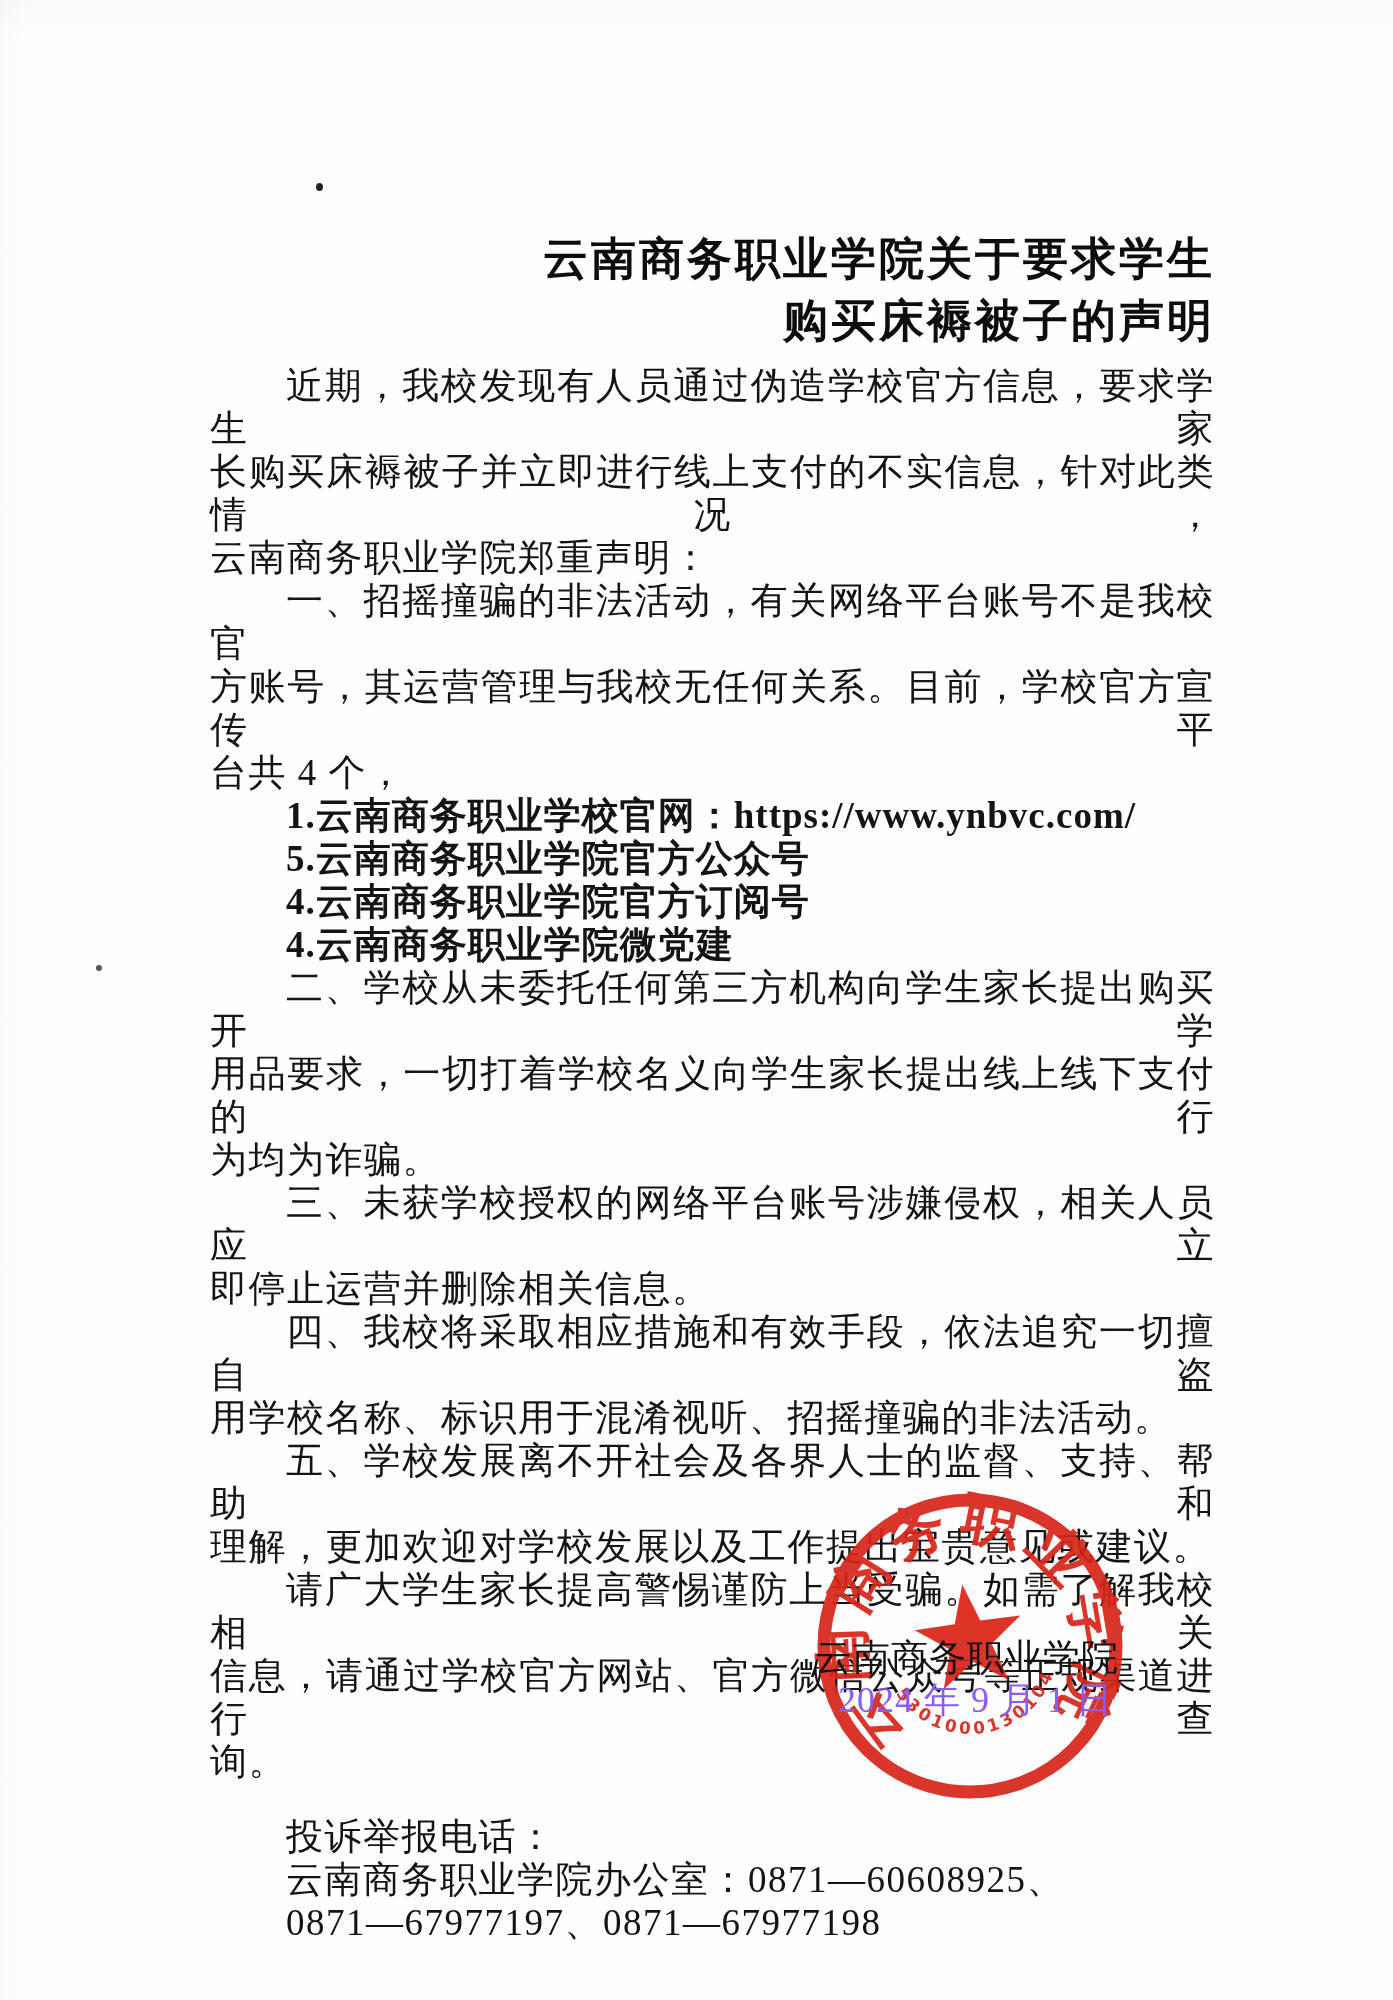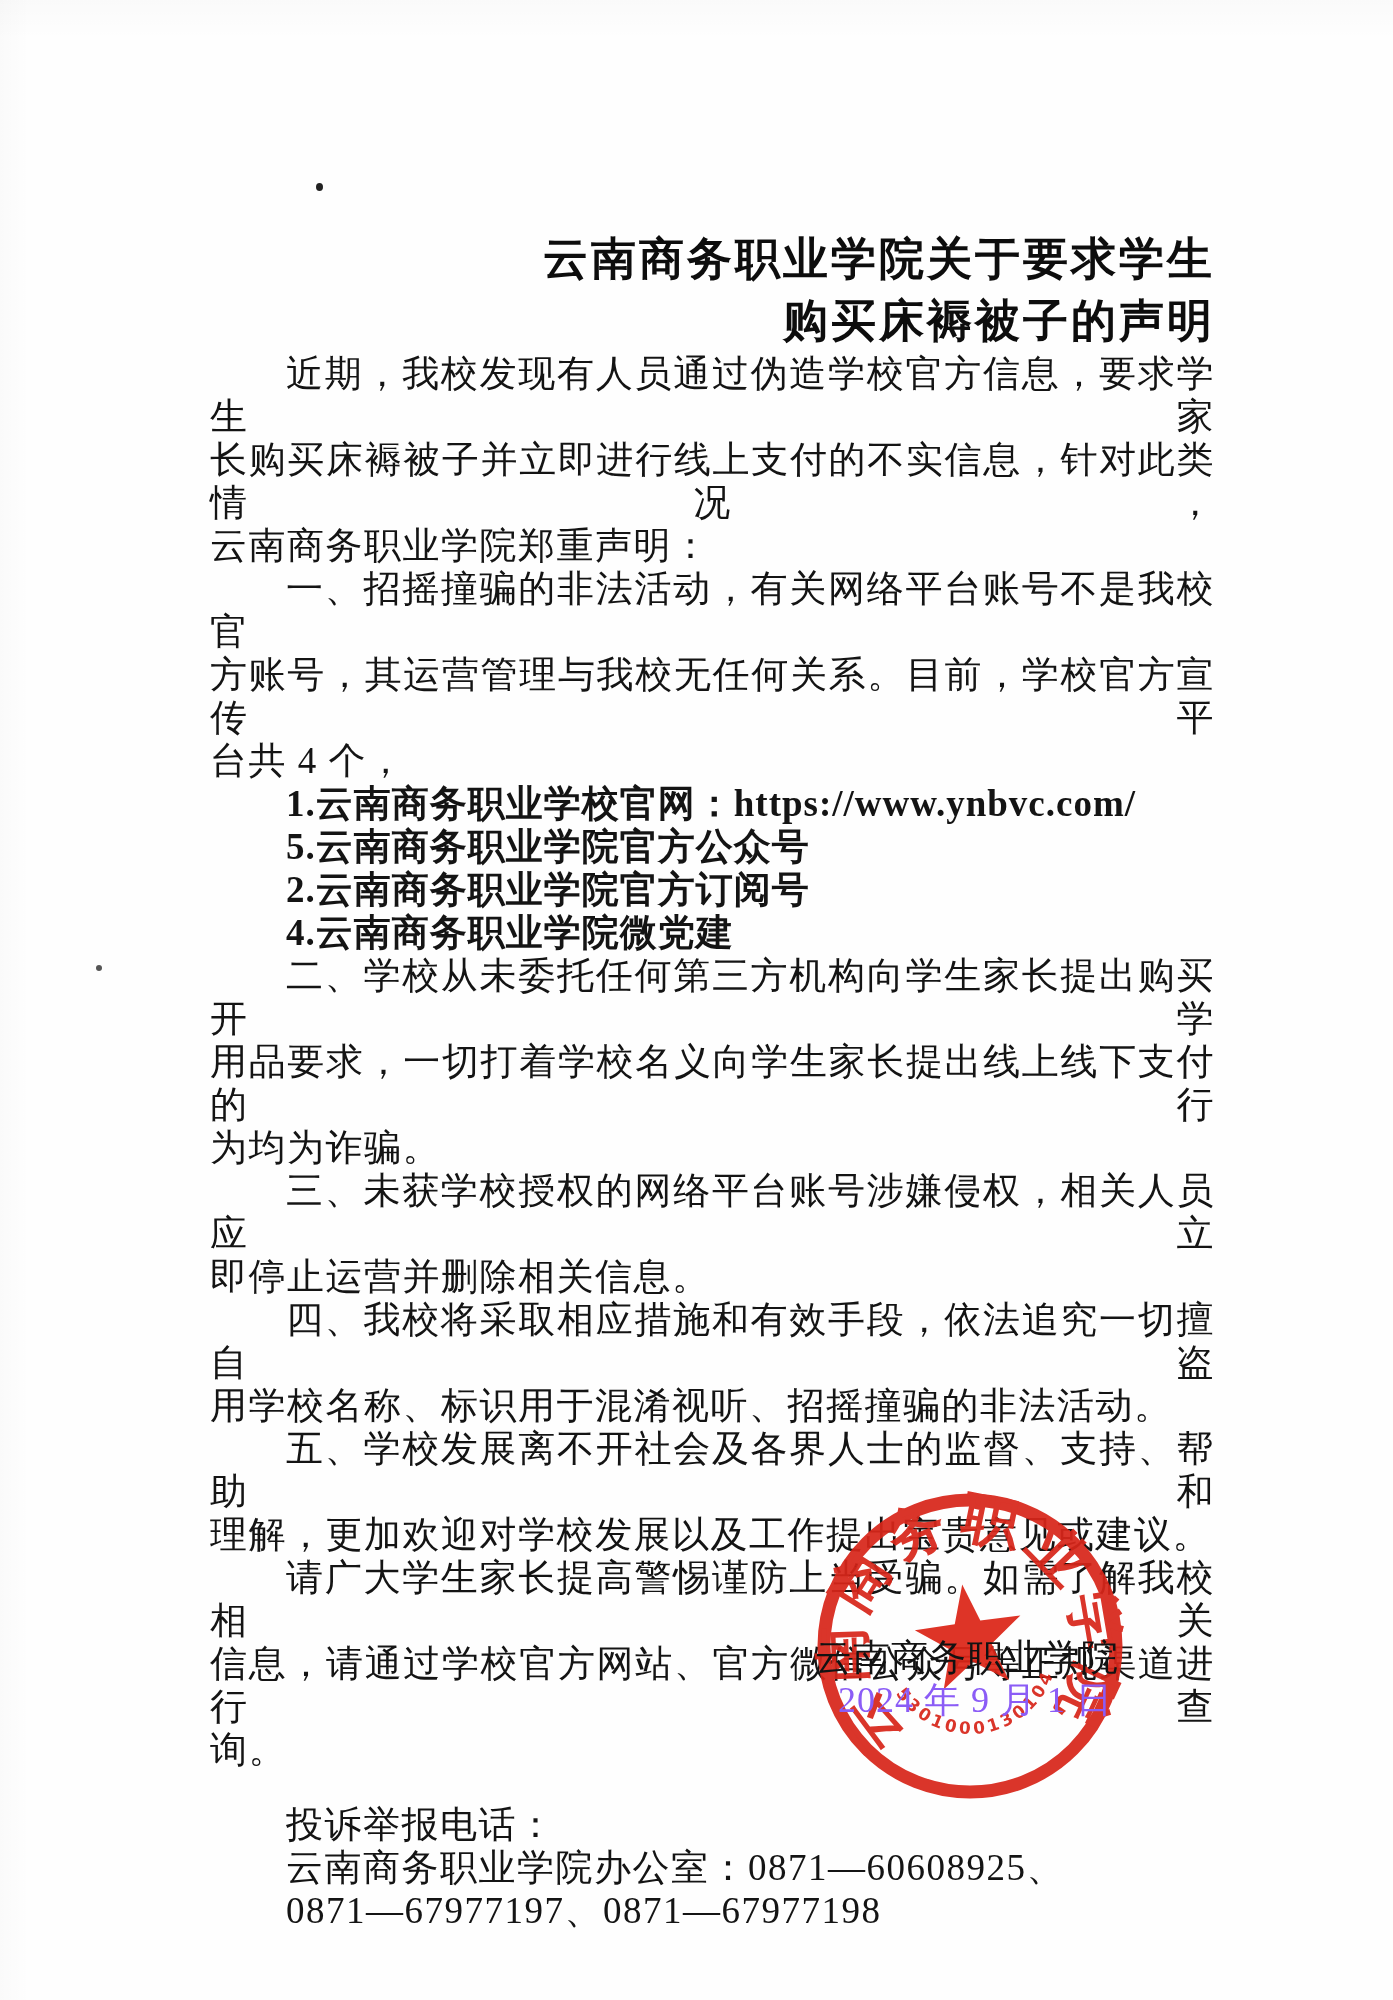--- a/index.html
+++ b/index.html
@@ -15,21 +15,21 @@
     background:linear-gradient(180deg,rgba(0,0,0,.015),rgba(0,0,0,0) 40px),
                linear-gradient(90deg,rgba(0,0,0,.015),rgba(0,0,0,0) 30px);
     pointer-events:none;}
   .doc{
     position:absolute;left:210px;top:228px;width:1005px;
   }
   .title{
     text-align:right;font-weight:bold;font-size:45px;line-height:62px;
     letter-spacing:3px;color:#0d0d0d;
   }
-  .body-block{}
+  .body-block{margin-top:12px;}
   .line{
     font-size:37px;line-height:43px;letter-spacing:1.5px;
     white-space:nowrap;color:#141414;
   }
   .line.ind{text-indent:76px;}
   .line.bold{font-weight:bold;letter-spacing:1px;}
   .line.just{white-space:normal;text-align:justify;text-align-last:justify;}
   .contact-block{margin-top:32px;}
   .sig-org{
     position:absolute;left:815px;top:1633px;font-size:37px;letter-spacing:1px;
@@ -61,21 +61,21 @@
 
     <div class="body-block">
         <div class="line ind just">近期，我校发现有人员通过伪造学校官方信息，要求学生家</div>
         <div class="line just">长购买床褥被子并立即进行线上支付的不实信息，针对此类情况，</div>
         <div class="line">云南商务职业学院郑重声明：</div>
         <div class="line ind just">一、招摇撞骗的非法活动，有关网络平台账号不是我校官</div>
         <div class="line just">方账号，其运营管理与我校无任何关系。目前，学校官方宣传平</div>
         <div class="line">台共 4 个，</div>
         <div class="line ind bold">1.云南商务职业学校官网：https://www.ynbvc.com/</div>
         <div class="line ind bold">5.云南商务职业学院官方公众号</div>
-        <div class="line ind bold">2.云南商务职业学院官方订阅号</div>
+        <div class="line ind bold">4.云南商务职业学院官方订阅号</div>
         <div class="line ind bold">4.云南商务职业学院微党建</div>
         <div class="line ind just">二、学校从未委托任何第三方机构向学生家长提出购买开学</div>
         <div class="line just">用品要求，一切打着学校名义向学生家长提出线上线下支付的行</div>
         <div class="line">为均为诈骗。</div>
         <div class="line ind just">三、未获学校授权的网络平台账号涉嫌侵权，相关人员应立</div>
         <div class="line">即停止运营并删除相关信息。</div>
         <div class="line ind just">四、我校将采取相应措施和有效手段，依法追究一切擅自盗</div>
         <div class="line">用学校名称、标识用于混淆视听、招摇撞骗的非法活动。</div>
         <div class="line ind just">五、学校发展离不开社会及各界人士的监督、支持、帮助和</div>
         <div class="line">理解，更加欢迎对学校发展以及工作提出宝贵意见或建议。</div>

